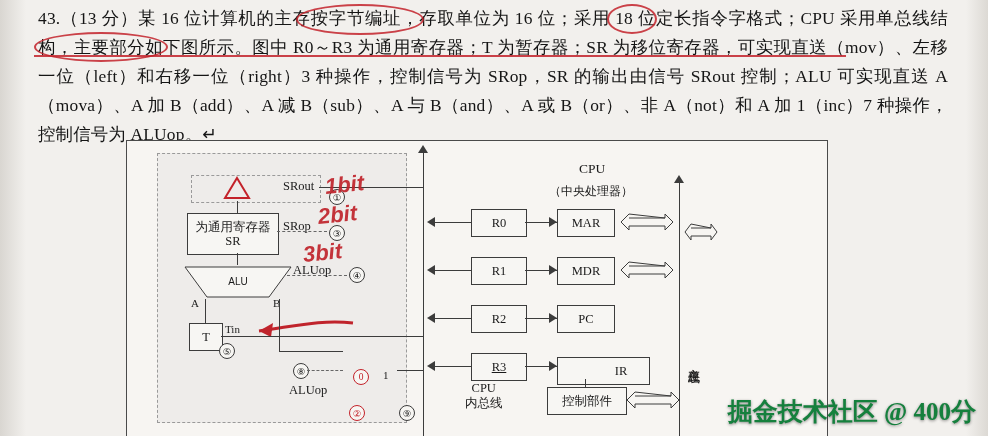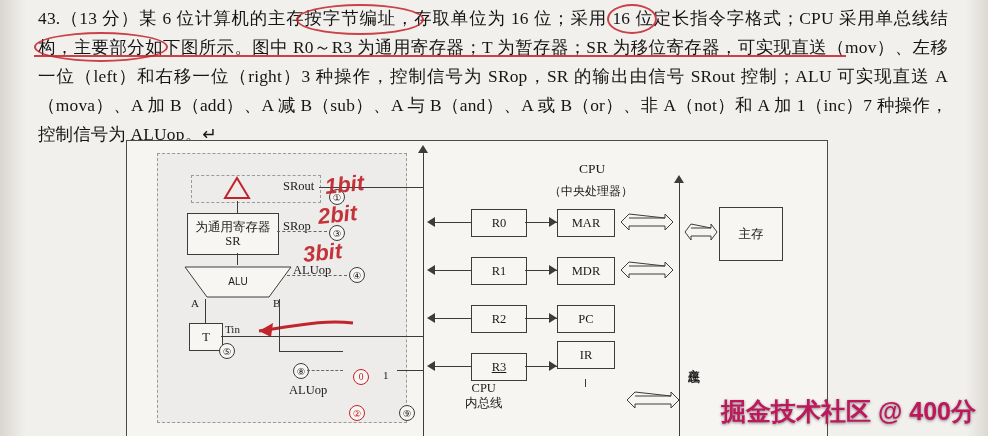--- a/index.html
+++ b/index.html
@@ -143,22 +143,22 @@
   .vert-text {
     writing-mode: vertical-rl;
     text-orientation: upright;
     letter-spacing: 1px;
   }
   
   .watermark {
     position: absolute;
     right: 12px;
     bottom: 8px;
-    color: #be185d;
-    font-family: Liberation Sans, sans-serif;
+    color: #15803d;
+    font-family: Liberation Serif, serif;
     font-size: 25px;
     font-weight: bold;
     text-shadow: 0 1px 3px rgba(0,0,0,.45);
     white-space: nowrap;
   }
   .edgefade-left {
     position: absolute;
     left: 0; top: 0; bottom: 0; width: 26px;
     background: linear-gradient(to right, #d9d6d1, rgba(242,240,237,0));
   }
@@ -167,21 +167,21 @@
     right: 0; top: 0; bottom: 0; width: 22px;
     background: linear-gradient(to left, #dcd9d4, rgba(242,240,237,0));
   }
 </style>
 </head>
 <body>
 
 <div id="page">
 
   <div class="qtext">
-    <p>43.（13 分）某 6 位计算机的主存按字节编址，存取单位为 16 位；采用 16 位定长指令字格式；CPU 采用单总线结构，主要部分如下图所示。图中 R0～R3 为通用寄存器；T 为暂存器；SR 为移位寄存器，可实现直送（mov）、左移一位（left）和右移一位（right）3 种操作，控制信号为 SRop，SR 的输出由信号 SRout 控制；ALU 可实现直送 A（mova）、A 加 B（add）、A 减 B（sub）、A 与 B（and）、A 或 B（or）、非 A（not）和 A 加 1（inc）7 种操作，控制信号为 ALUop。↵</p>
+    <p>43.（13 分）某 16 位计算机的主存按字节编址，存取单位为 16 位；采用 18 位定长指令字格式；CPU 采用单总线结构，主要部分如下图所示。图中 R0～R3 为通用寄存器；T 为暂存器；SR 为移位寄存器，可实现直送（mov）、左移一位（left）和右移一位（right）3 种操作，控制信号为 SRop，SR 的输出由信号 SRout 控制；ALU 可实现直送 A（mova）、A 加 B（add）、A 减 B（sub）、A 与 B（and）、A 或 B（or）、非 A（not）和 A 加 1（inc）7 种操作，控制信号为 ALUop。↵</p>
   </div>
 
   <div class="ink ink-ellipse" style="left:296px; top:4px; width:124px; height:27px;"></div>
   <div class="ink ink-ellipse" style="left:607px; top:4px; width:46px; height:26px;"></div>
   <div class="ink ink-ellipse" style="left:34px; top:32px; width:130px; height:26px;"></div>
   <div class="ink ink-underline" style="left:34px; top:55px; width:812px;"></div>
 
   <div class="figure">
 
     <div class="dashbox" style="left:30px; top:12px; width:248px; height:268px;"></div>
@@ -250,34 +250,34 @@
 
     <div class="box" style="left:430px; top:68px; width:56px; height:26px;">
       <span>MAR</span>
     </div>
     <div class="box" style="left:430px; top:116px; width:56px; height:26px;">
       <span>MDR</span>
     </div>
     <div class="box" style="left:430px; top:164px; width:56px; height:26px;">
       <span>PC</span>
     </div>
-    <div class="box" style="left:430px; top:200px; width:56px; height:26px;">
+    <div class="box" style="left:430px; top:216px; width:56px; height:26px;padding-left:35px;">
       <span>IR</span>
+    </div>
+    <div class="box" style="left:420px; top:246px; width:78px; height:26px;">
+      <span>控制部件</span>
     </div>
 
     <div class="lbl" style="left:452px; top:20px; font-size:13.5px;">CPU</div>
     <div class="lbl" style="left:422px; top:42px; font-size:12px;">（中央处理器）</div>
 
     <div class="line vline" style="left:552px; top:40px; height:256px;"></div>
     <div class="arrow-up" style="left:547px; top:34px;"></div>
     <div class="lbl vert-text" style="left:558px; top:218px; font-size:12px;">主存总线</div>
 
-    <div class="box" style="left:592px; top:66px; width:62px; height:52px;">
-      <span>主存</span>
-    </div>
 
     <svg class="hollow-arrow" style="left:492px; top:72px;" width="56" height="18" viewBox="0 0 56 18">
       <path d="M10,5 H46 M46,5 L46,1 L54,9 L46,17 L46,13 H10 L10,17 L2,9 L10,1 Z" fill="none" stroke="#3c3c3c" stroke-width="1"></path>
     </svg>
     <svg class="hollow-arrow" style="left:492px; top:120px;" width="56" height="18" viewBox="0 0 56 18">
       <path d="M10,5 H46 M46,5 L46,1 L54,9 L46,17 L46,13 H10 L10,17 L2,9 L10,1 Z" fill="none" stroke="#3c3c3c" stroke-width="1"></path>
     </svg>
     <svg class="hollow-arrow" style="left:556px; top:82px;" width="36" height="18" viewBox="0 0 36 18">
       <path d="M8,5 H28 M28,5 L28,1 L34,9 L28,17 L28,13 H8 L8,17 L2,9 L8,1 Z" fill="none" stroke="#3c3c3c" stroke-width="1"></path>
     </svg>

